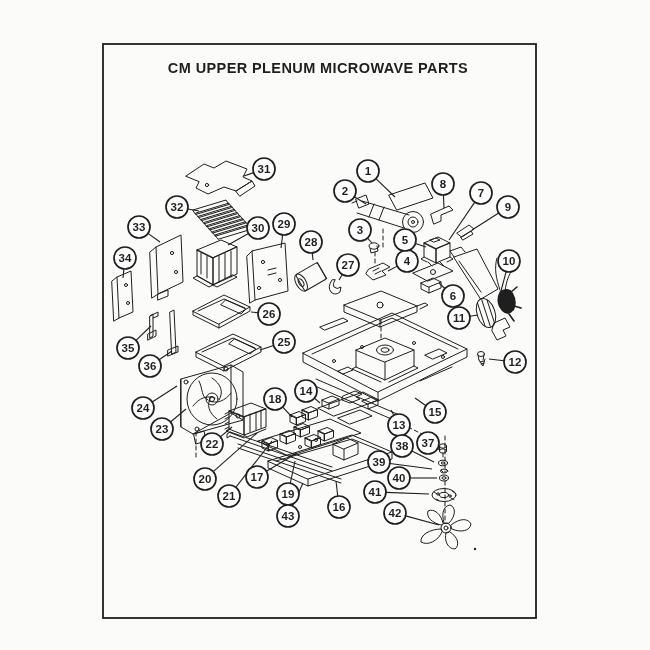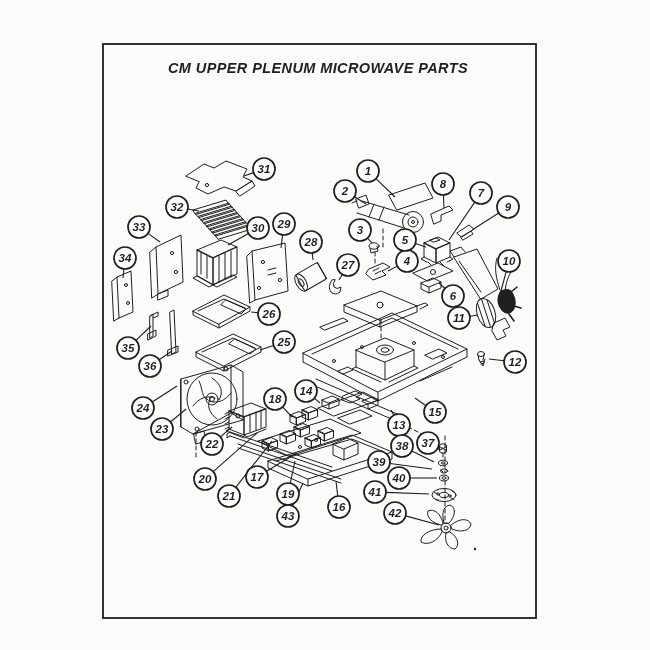--- a/index.html
+++ b/index.html
@@ -1,21 +1,21 @@
 <!DOCTYPE html>
 <html style="--ink: #1f1f1f; --paper: #fbfbf9;"><head>
 <meta charset="utf-8">
 <style>
   :root { --ink:#1f1f1f; --paper:#fbfbf9; }
   html,body{margin:0;padding:0;}
   body{
     width:650px;height:650px;background:var(--paper);
     font-family:"Liberation Sans",sans-serif;overflow:hidden;
   }
-  .page{width:650px;height:650px;position:relative;font-style:italic;}
+  .page{width:650px;height:650px;position:relative;}
   svg{display:block;}
   .ink{stroke:var(--ink);fill:none;stroke-width:1;stroke-linejoin:round;stroke-linecap:round;}
   .ink-fill{fill:var(--ink);stroke:none;}
   #page-border{fill:none;stroke:var(--ink);stroke-width:1.8;}
   #diagram-title{
     font-family:"Liberation Sans",sans-serif;
     font-weight:bold;font-size:14.5px;letter-spacing:.4px;
     fill:var(--ink);text-anchor:middle;
   }
   #leader-lines line{stroke:var(--ink);stroke-width:1.1;}

